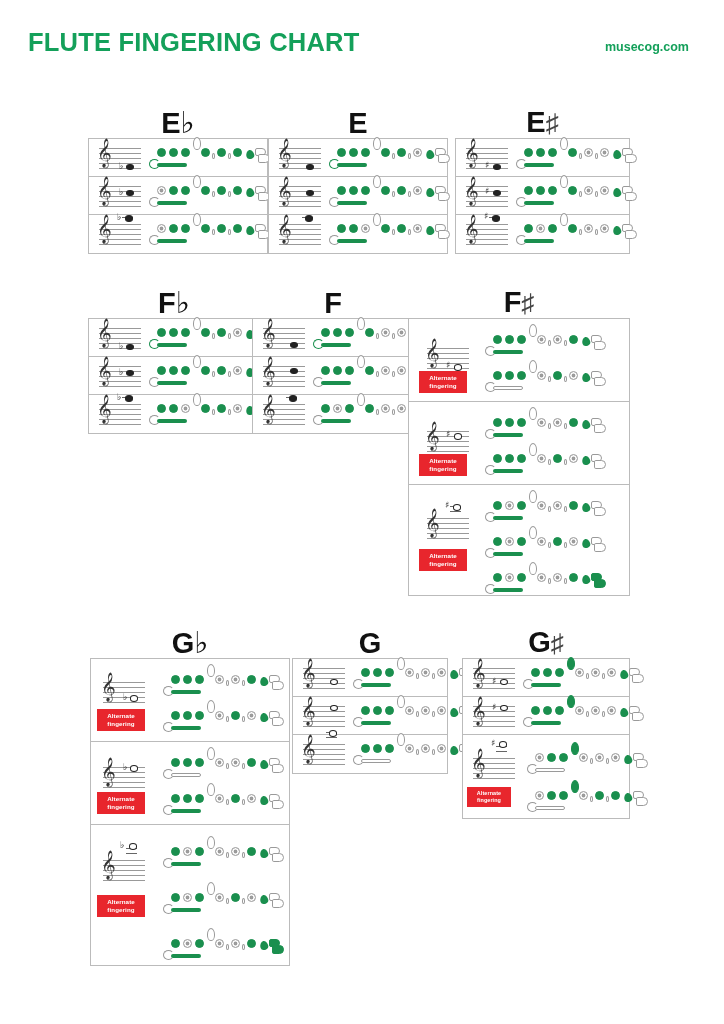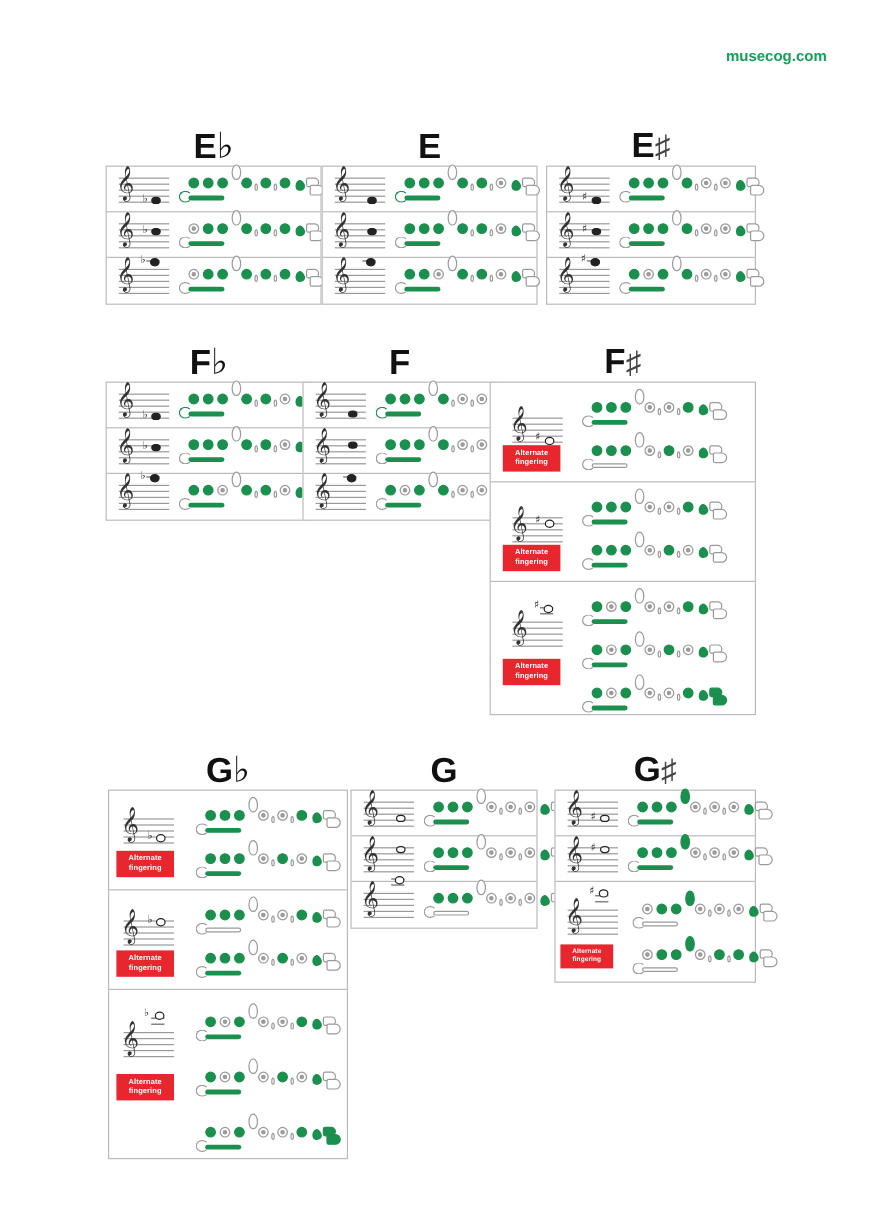--- a/index.html
+++ b/index.html
@@ -170,20 +170,21 @@
     border:1.6px solid #9a9a9a;border-radius:2px 5px 5px 2px;background:#fff;
   }
   .foot .f1.on,.foot .f2.on{background:#1a8f4e;border-color:#1a8f4e;}
 </style>
 </head>
 <body>
 
 <div class="page">
 
   <div class="hdr">
+    <div class="hdr-title">FLUTE FINGERING CHART</div>
     <div class="hdr-site">musecog.com</div>
   </div>
 
   <div class="group" id="grp-eflat" style="left:88px;top:108px;width:180px;">
     <div class="group-label"><span>E</span><span class="acc">♭</span></div>
     <div class="gbox">
       <div class="row" style="height:38px;">
         <div class="staffcell">
           <div class="staff">
             <div class="ln" style="top:3px;"></div>

